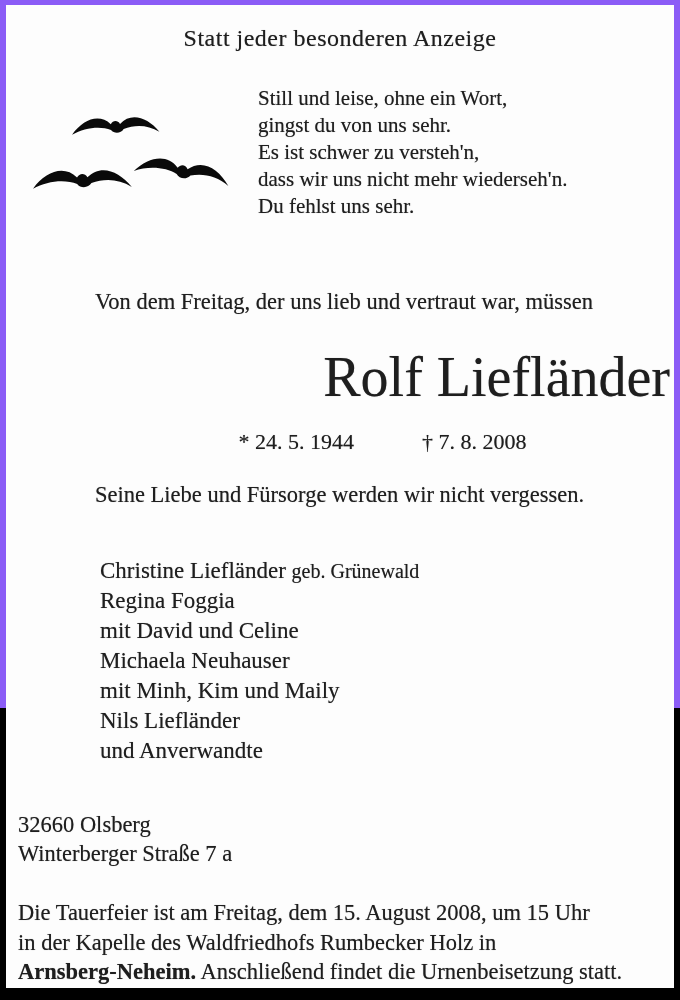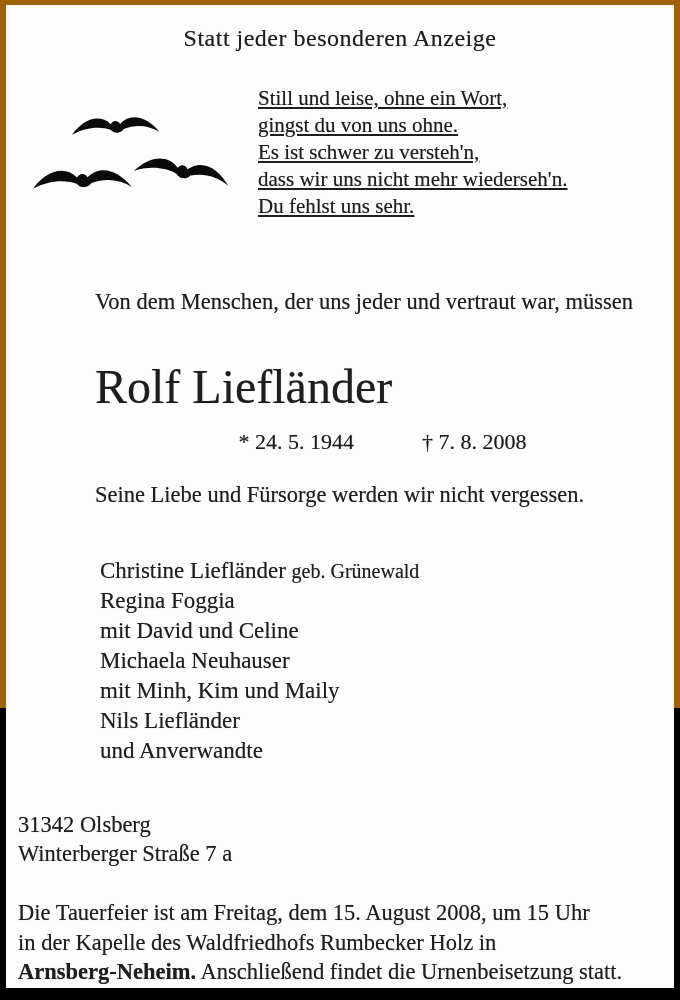--- a/index.html
+++ b/index.html
@@ -7,21 +7,21 @@
     padding: 0;
     width: 680px;
     height: 1000px;
     background: #000000;
     font-family: "Liberation Serif", serif;
   }
   .sheet {
     position: absolute;
     left: 0; top: 0;
     width: 680px; height: 708px;
-    background: #a16207;
+    background: #8b5cf6;
   }
   .paper {
     position: absolute;
     left: 6px; top: 5px;
     width: 668px; height: 983px;
     background: #fdfdfd;
     color: #1e1e1e;
     overflow: hidden;
   }
   .soft { text-shadow: 0 0 0.7px rgba(30,30,30,0.55); }
@@ -38,35 +38,34 @@
     position: absolute;
     left: 16px; top: 95px;
     width: 228px; height: 110px;
   }
   .poem {
     position: absolute;
     left: 252px; top: 80px;
     font-size: 21px;
     line-height: 27px;
     white-space: nowrap;
-    text-decoration: underline;
   }
   .intro {
     position: absolute;
     left: 89px; top: 281px;
     font-size: 22.5px;
     line-height: 31px;
     white-space: nowrap;
   }
   .deceased-name {
     position: absolute;
-    left: 89px; top: 358px;
+    left: 89px; top: 348px;
     width: 575px;
-    text-align: left;
-    font-size: 48px;
+    text-align: right;
+    font-size: 56px;
     line-height: 48px;
     white-space: nowrap;
   }
   .life-dates {
     position: absolute;
     left: 89px; top: 424px;
     width: 575px;
     display: flex;
     justify-content: center;
     gap: 68px;
@@ -118,28 +117,28 @@
       <defs>
         <path id="bird" fill="#0a0a0a" d="M2,19 C12,6 26,1 36,11 C38,7.5 42,7.5 44,11 C54,1 68,6 78,19 C68,12.5 57,12 47,15.5 C44.5,19.5 38.5,19.5 36,16 C27,12 13,13 2,19 Z"></path>
       </defs>
       <use href="#bird" transform="translate(47,13) scale(1.15) rotate(-2)"></use>
       <use href="#bird" transform="translate(8,64) scale(1.30) rotate(-1)"></use>
       <use href="#bird" transform="translate(113,47) scale(1.26) rotate(9)"></use>
     </svg>
 
     <div class="poem">
       <div>Still und leise, ohne ein Wort,</div>
-      <div>gingst du von uns ohne.</div>
+      <div>gingst du von uns sehr.</div>
       <div>Es ist schwer zu versteh'n,</div>
       <div>dass wir uns nicht mehr wiederseh'n.</div>
       <div>Du fehlst uns sehr.</div>
     </div>
 
     <div class="intro">
-      <div>Von dem Menschen, der uns jeder und vertraut war, müssen</div>
+      <div>Von dem Freitag, der uns lieb und vertraut war, müssen</div>
     </div>
 
     <div class="deceased-name">Rolf Liefländer</div>
 
     <div class="life-dates">
       <span>* 24. 5. 1944</span>
       <span>† 7. 8. 2008</span>
     </div>
 
     <div class="farewell">Seine Liebe und Fürsorge werden wir nicht vergessen.</div>
@@ -151,21 +150,21 @@
       </div>
       <div>Regina Foggia</div>
       <div>mit David und Celine</div>
       <div>Michaela Neuhauser</div>
       <div>mit Minh, Kim und Maily</div>
       <div>Nils Liefländer</div>
       <div>und Anverwandte</div>
     </div>
 
     <div class="address">
-      <div>31342 Olsberg</div>
+      <div>32660 Olsberg</div>
       <div>Winterberger Straße 7 a</div>
     </div>
 
     <div class="funeral">
       <div>Die Tauerfeier ist am Freitag, dem 15. August 2008, um 15 Uhr</div>
       <div>in der Kapelle des Waldfriedhofs Rumbecker Holz in</div>
       <div><b>Arnsberg-Neheim.</b><span> Anschließend findet die Urnenbeisetzung statt.</span></div>
     </div>
 
   </div>

